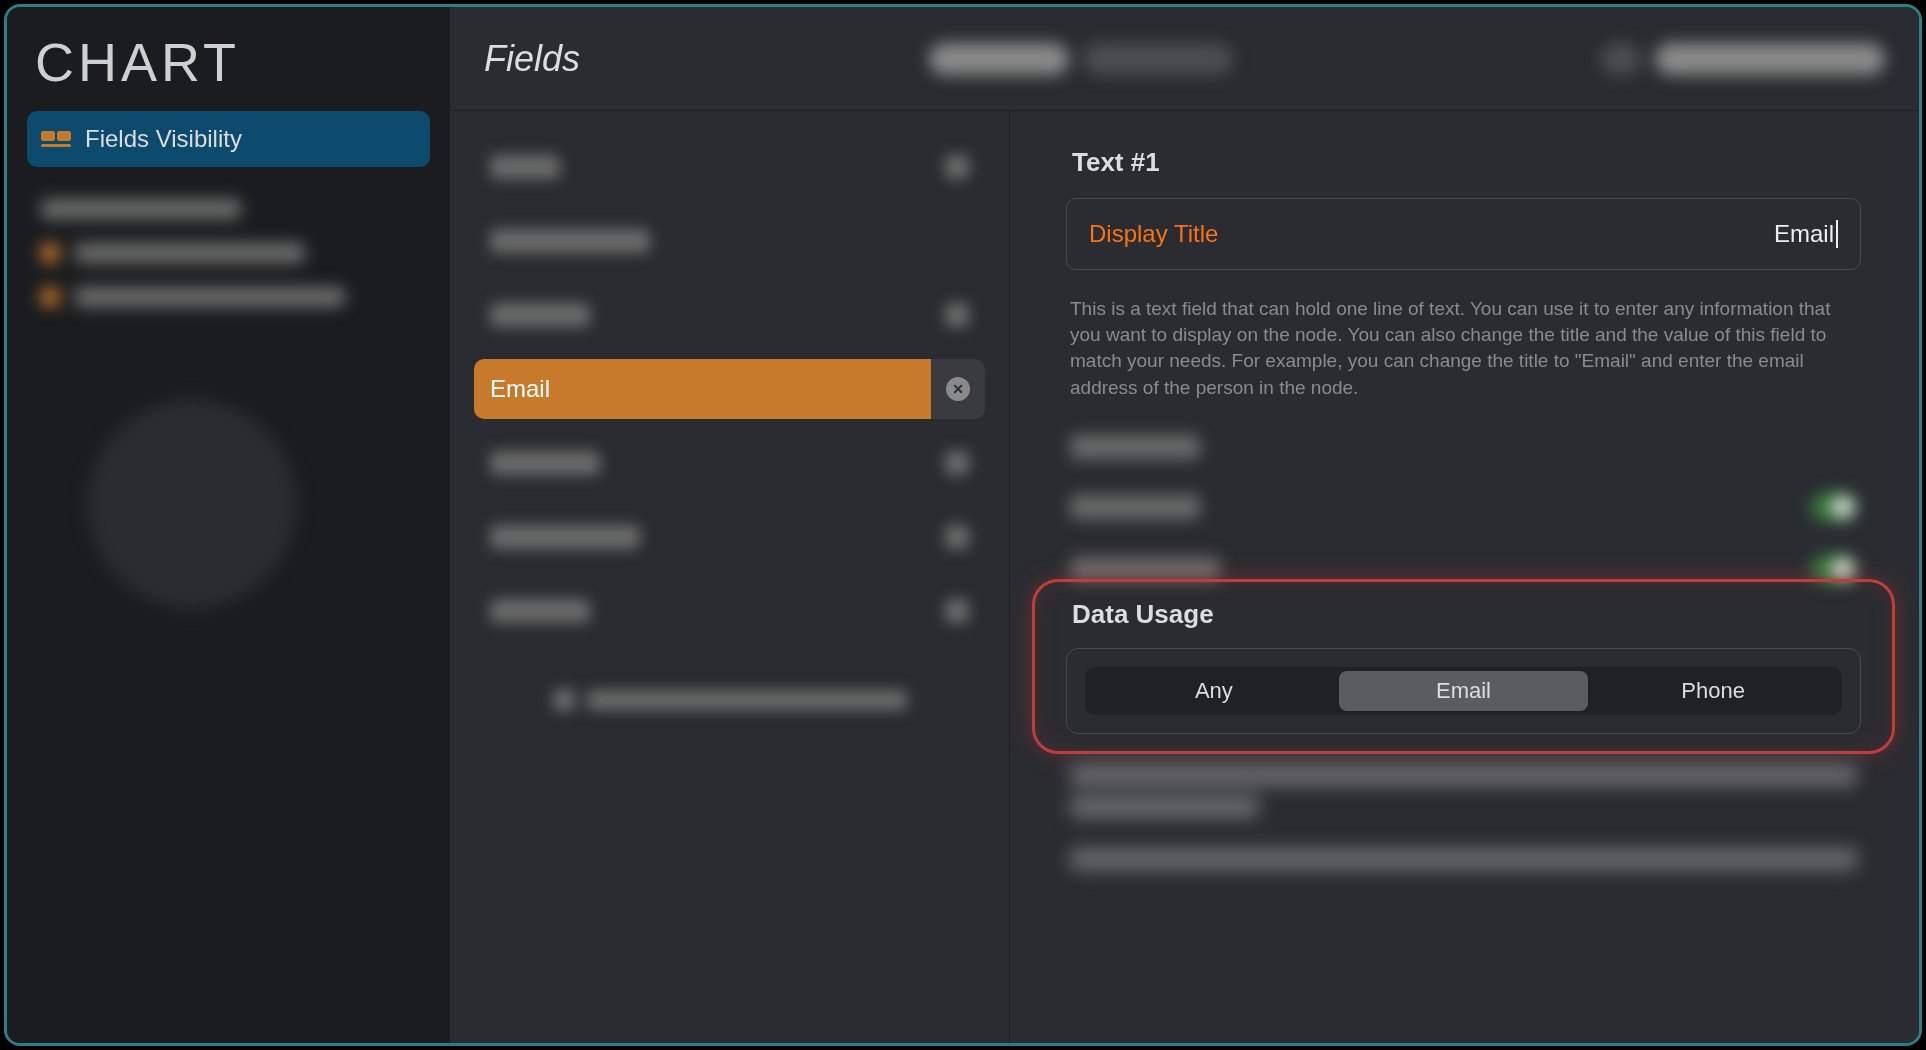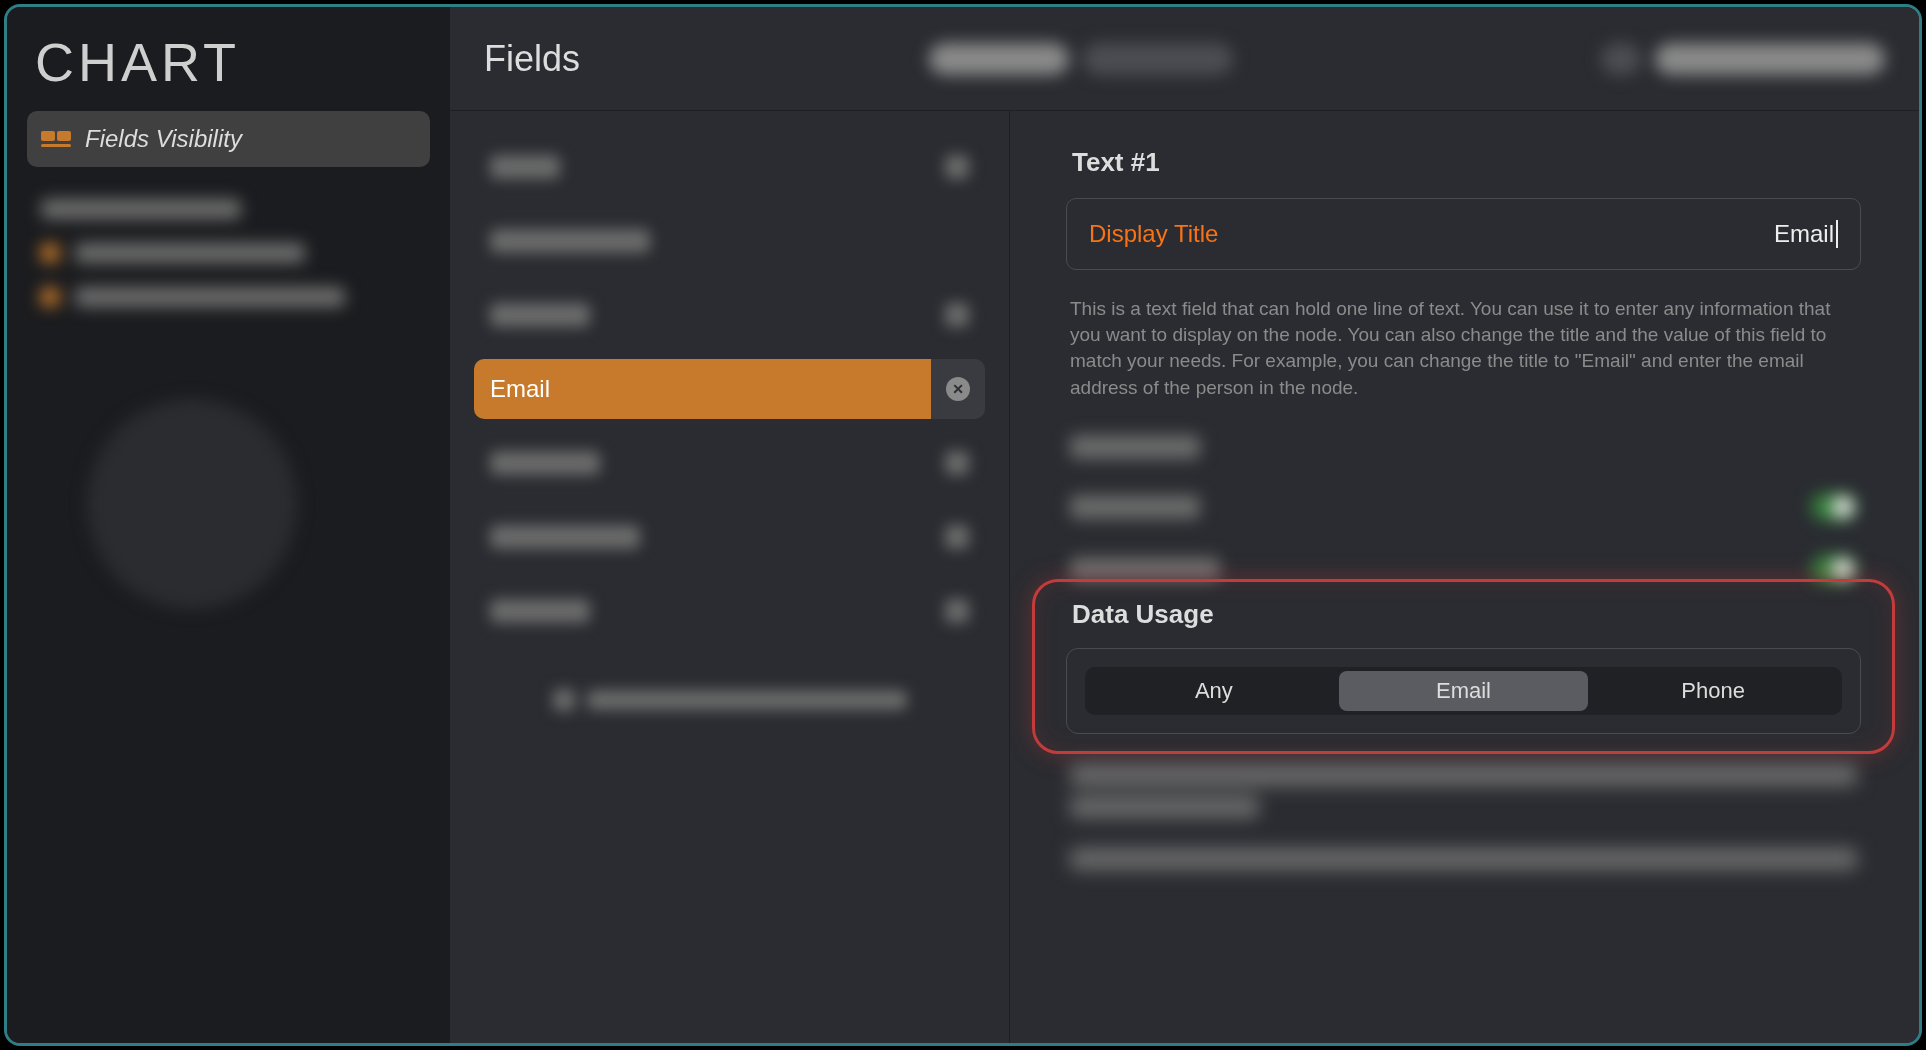--- a/index.html
+++ b/index.html
@@ -33,21 +33,21 @@
     padding: 4px 8px 18px 8px;
   }
   .nav-item {
     display: flex; align-items: center;
     height: 56px;
     border-radius: 10px;
     padding: 0 14px;
     color: #ddd;
     font-size: 24px;
   }
-  .nav-item.active { background: #404040; font-style: italic; }
+  .nav-item.active { background: #0c4a6e; }
   .nav-icon {
     width: 30px; height: 20px; margin-right: 14px;
     display: inline-flex; align-items: center; justify-content: center;
   }
   .nav-icon svg { width: 30px; height: 20px; }
   .nav-blur-group { filter: blur(8px); margin-top: 20px; pointer-events: none; }
   .nav-blur-line {
     display: flex; align-items: center; padding: 12px 14px;
   }
   .square-dot {
@@ -64,20 +64,21 @@
   
   .main {
     flex: 1; display: flex; flex-direction: column;
     background: #2a2c31;
   }
   .topbar {
     height: 104px;
     display: flex; align-items: center;
     padding: 8px 34px;
     border-bottom: 1px solid #1e1f22;
+    font-style: italic;
   }
   .topbar .section-title {
     font-size: 36px; color: #ddd; font-weight: 500;
   }
   .topbar-blur {
     display: flex; align-items: center; gap: 14px; margin-left: auto;
     filter: blur(8px); pointer-events: none;
   }
   .pill { height: 32px; border-radius: 16px; }
   .pill.light { background: #8a8a8a; }

